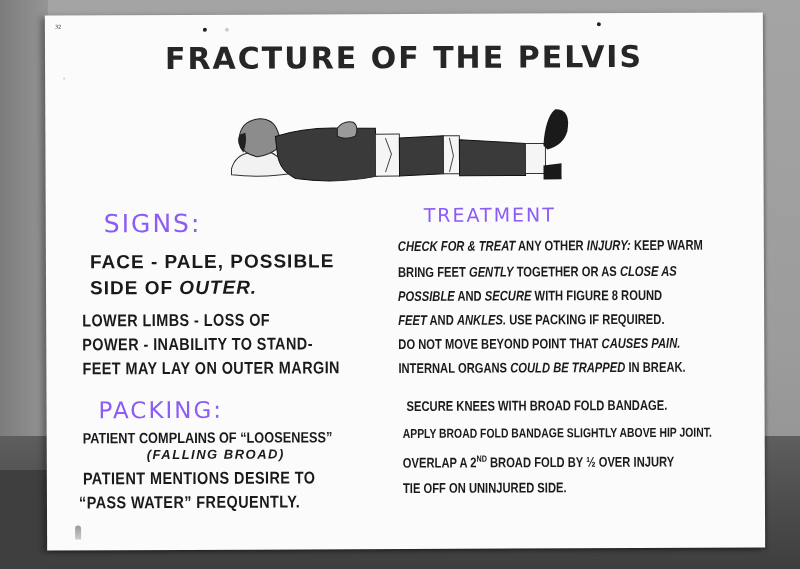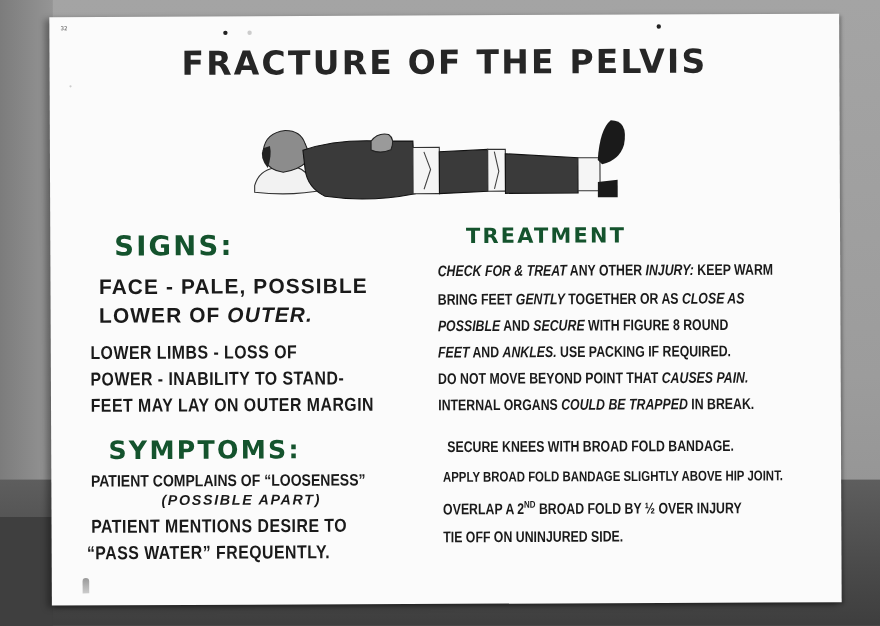--- a/index.html
+++ b/index.html
@@ -37,21 +37,21 @@
   .pin.light { background: #ccc; }
   .title {
     position: absolute; left: 0; top: 26px; width: 100%; text-align: center;
     font-family: "DejaVu Sans", sans-serif; font-weight: bold;
     font-size: 30px; letter-spacing: 2px; color: #262626;
   }
   .figure {
     position: absolute; left: 180px; top: 92px; width: 360px; height: 82px;
   }
   .heading {
-    position: absolute; font-family: "DejaVu Sans", sans-serif; font-weight: bold; color: #14532d;
+    position: absolute; font-family: "DejaVu Sans", sans-serif; font-weight: normal; color: #8b5cf6;
     letter-spacing: 2px;
   }
   .h-signs { left: 58px; top: 194px; font-size: 25px; }
   .h-symptoms { left: 52px; top: 382px; font-size: 23px; }
   .h-treatment { left: 378px; top: 190px; font-size: 19px; text-align: right; }
   .line {
     position: absolute; white-space: nowrap; color: #1a1a1a;
     font-family: "Liberation Sans", sans-serif; font-weight: bold;
     transform-origin: left center;
   }
@@ -104,28 +104,28 @@
 
     <path d="M318 40 Q320 12 330 4 Q346 4 342 26 Q338 40 322 44 Z" fill="#1a1a1a"></path>
     <path d="M318 60 L336 58 L336 74 L318 74 Z" fill="#1a1a1a"></path>
 
     <path d="M160 32 L166 48 L160 66" stroke="#444" stroke-width="1" fill="none"></path>
     <path d="M224 32 L228 50 L224 66" stroke="#444" stroke-width="1" fill="none"></path>
   </svg>
 
   <div class="heading h-signs">SIGNS:</div>
   <div class="line sz-l" style="left:44px; top:236px;">FACE - PALE, POSSIBLE</div>
-  <div class="line sz-l" style="left:44px; top:262px;"><span>LOWER OF </span><i>OUTER.</i></div>
+  <div class="line sz-l" style="left:44px; top:262px;"><span>SIDE OF </span><i>OUTER.</i></div>
   <div class="line sz-m narrow" style="left:36px; top:296px;">LOWER LIMBS - LOSS OF</div>
   <div class="line sz-m narrow" style="left:36px; top:320px;">POWER - INABILITY TO STAND-</div>
   <div class="line sz-m narrow" style="left:36px; top:344px;">FEET MAY LAY ON OUTER MARGIN</div>
 
-  <div class="heading h-symptoms">SYMPTOMS:</div>
+  <div class="heading h-symptoms">PACKING:</div>
   <div class="line sz-s narrow" style="left:36px; top:414px;">PATIENT COMPLAINS OF “LOOSENESS”</div>
-  <div class="line center-sub" style="left:100px; top:432px;">(POSSIBLE APART)</div>
+  <div class="line center-sub" style="left:100px; top:432px;">(FALLING BROAD)</div>
   <div class="line sz-m narrow" style="left:36px; top:454px;">PATIENT MENTIONS DESIRE TO</div>
   <div class="line sz-m narrow" style="left:32px; top:478px;">“PASS WATER” FREQUENTLY.</div>
 
   <div class="heading h-treatment">TREATMENT</div>
 
   <div class="line sz-xs narrow2" style="left:352px; top:224px;">
     <i>CHECK FOR &amp; TREAT</i><span> ANY OTHER </span><i>INJURY:</i><span> KEEP WARM</span>
   </div>
   <div class="line sz-xs narrow2" style="left:352px; top:250px;">
     <span>BRING FEET </span><i>GENTLY</i><span> TOGETHER OR AS </span><i>CLOSE AS</i>

